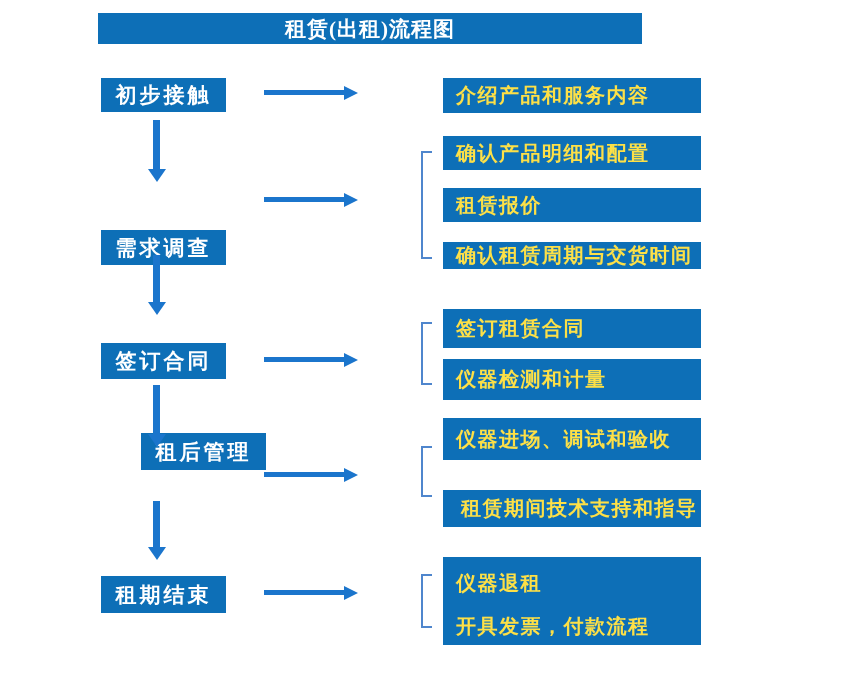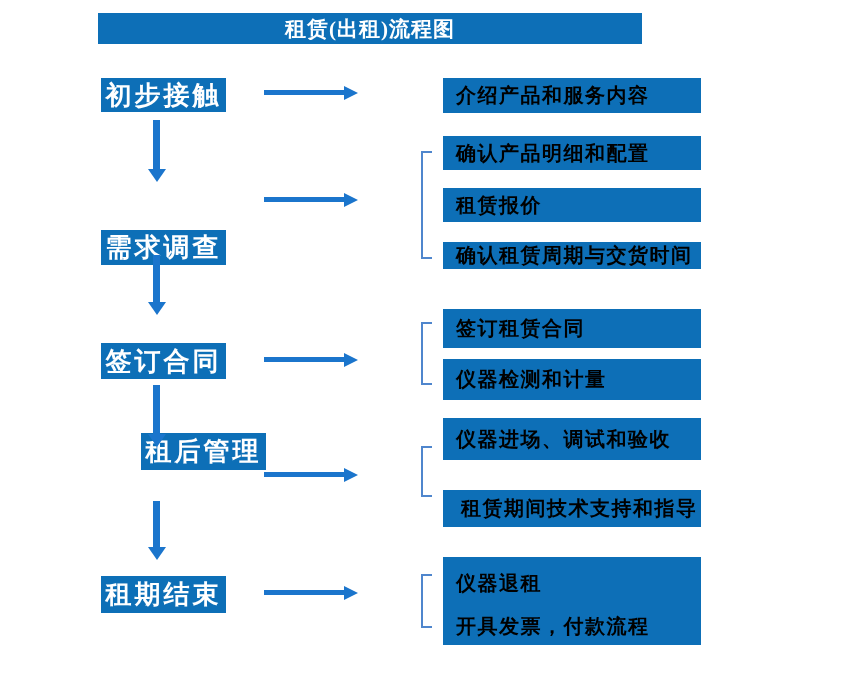--- a/index.html
+++ b/index.html
@@ -10,26 +10,26 @@
   .title-bar{
     position:absolute;left:98px;top:13px;width:544px;height:31px;
     background:#0d6fb7;display:flex;align-items:center;justify-content:center;
   }
   .title-bar span{
     color:#ffffff;font-size:21px;font-weight:bold;letter-spacing:1px;
   }
   .step-box{
     position:absolute;left:101px;width:125px;background:#0d6fb7;
     display:flex;align-items:center;justify-content:center;
-    color:#ffffff;font-size:26px;font-weight:bold;letter-spacing:3px;
+    color:#ffffff;font-size:21px;font-weight:bold;letter-spacing:3px;
   }
   .detail-box{
     position:absolute;left:443px;width:258px;background:#0d6fb7;
     display:flex;align-items:center;
-    color:#000000;font-size:20px;font-weight:bold;letter-spacing:1.5px;
+    color:#fde047;font-size:20px;font-weight:bold;letter-spacing:1.5px;
     padding-left:13px;box-sizing:border-box;
   }
   .harrow{position:absolute;left:264px;width:94px;height:14px;}
   .harrow .shaft{position:absolute;left:0;top:4px;width:82px;height:5px;background:#1b75cc;}
   .harrow .head{
     position:absolute;left:80px;top:0;width:0;height:0;
     border-left:14px solid #1b75cc;border-top:7px solid transparent;border-bottom:7px solid transparent;
   }
   .varrow{position:absolute;left:148px;width:18px;}
   .varrow .shaft{position:absolute;left:5px;top:0;width:7px;background:#1b75cc;}

